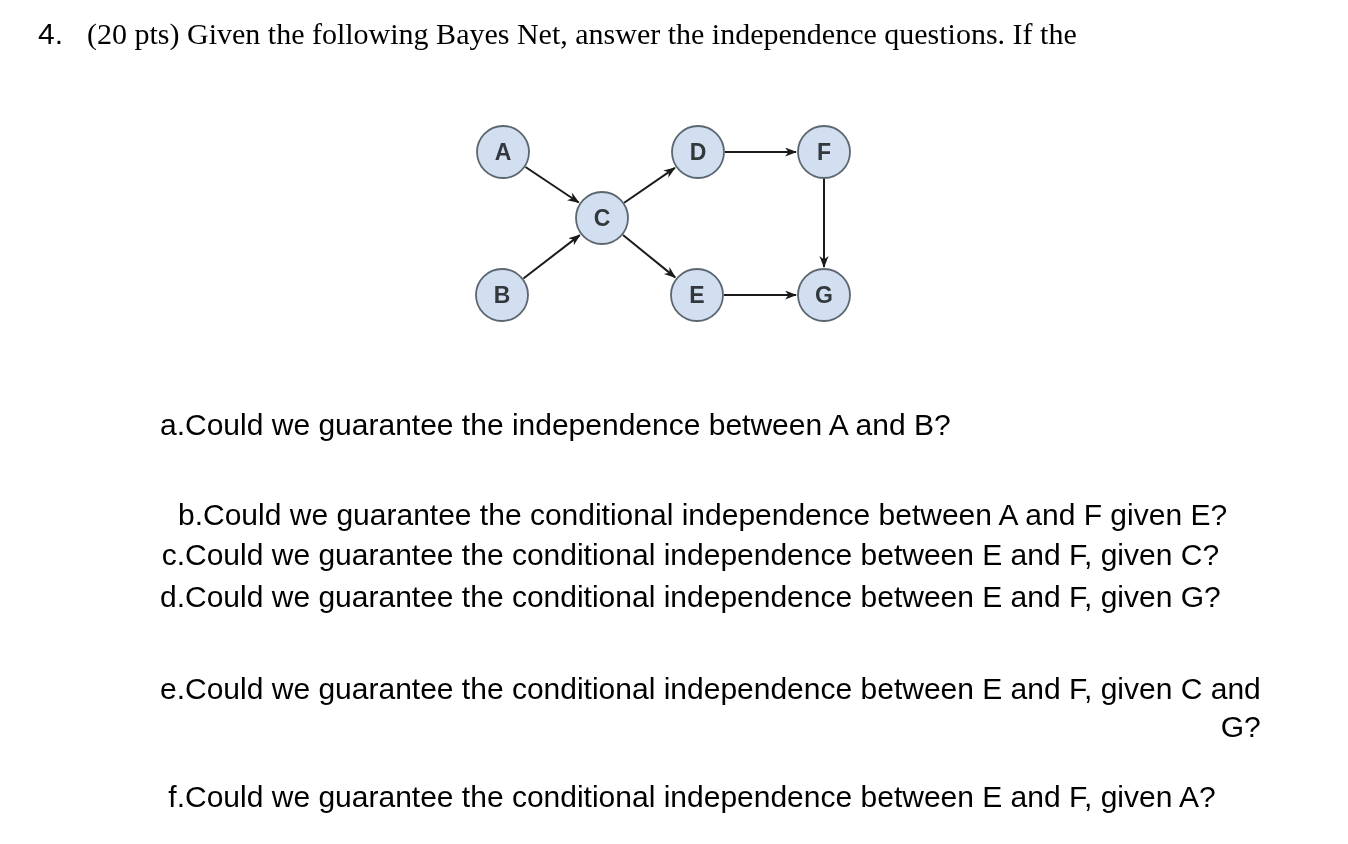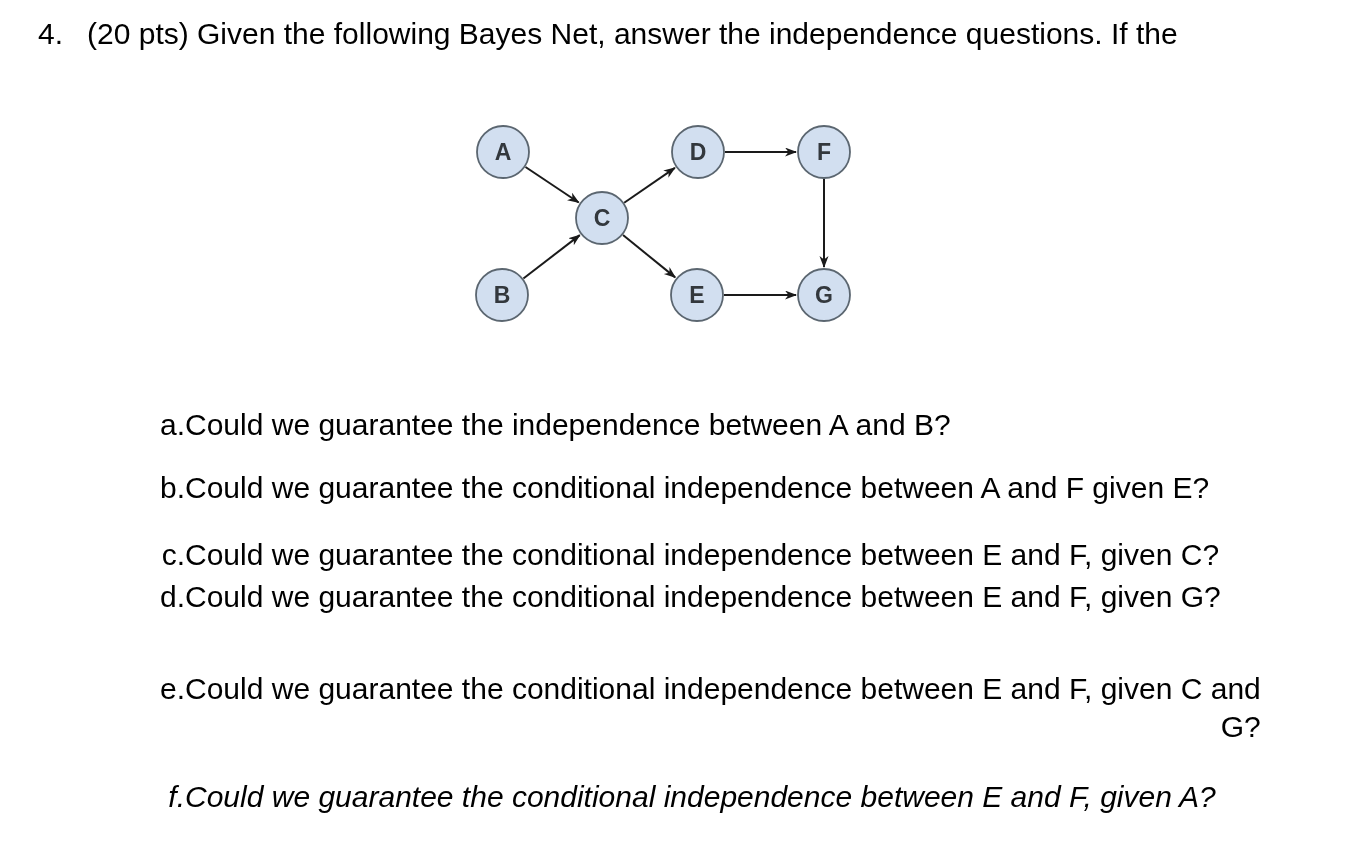--- a/index.html
+++ b/index.html
@@ -26,20 +26,21 @@
     white-space: nowrap;
   }
   .header .qnum {
     display: inline-block;
     width: 49px;
     vertical-align: top;
   }
   .header .htext {
     display: inline-block;
     vertical-align: top;
+    font-family: Liberation Serif, serif;
   }
 
   
   #diagram {
     position: absolute;
     left: 0;
     top: 0;
   }
   .edge {
     stroke-width: 2;
@@ -67,25 +68,25 @@
   .question .qletter {
     display: inline-block;
     width: 48px;
     vertical-align: top;
   }
   .question .qtext {
     display: inline-block;
     vertical-align: top;
   }
   .q-a { top: 406px; }
-  .q-b { top: 469px; }
+  .q-b { top: 496px; margin-left: 18px; }
   .q-c { top: 536px; text-decoration: underline; }
   .q-d { top: 578px; }
   .q-e { top: 670px; }
-  .q-f { top: 778px; font-style: italic; }
+  .q-f { top: 778px; }
 </style>
 </head>
 <body>
 
 <div class="header">
   <span class="qnum">4.</span><span class="htext"><div>(20 pts) Given the following Bayes Net, answer the independence questions. If the</div></span>
 </div>
 
 <svg id="diagram" width="1348" height="844" viewBox="0 0 1348 844" xmlns="http://www.w3.org/2000/svg">
   <defs>

